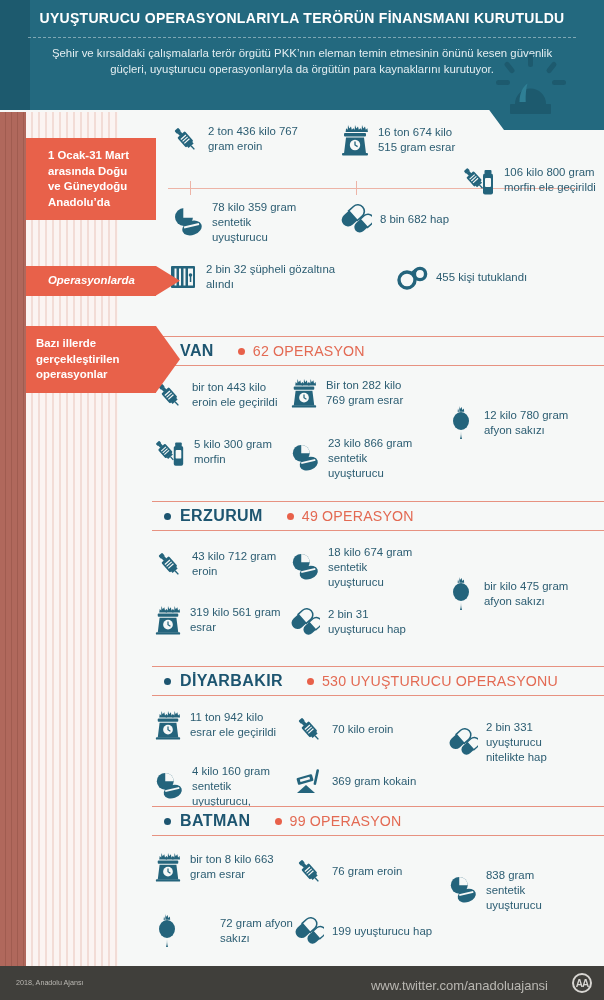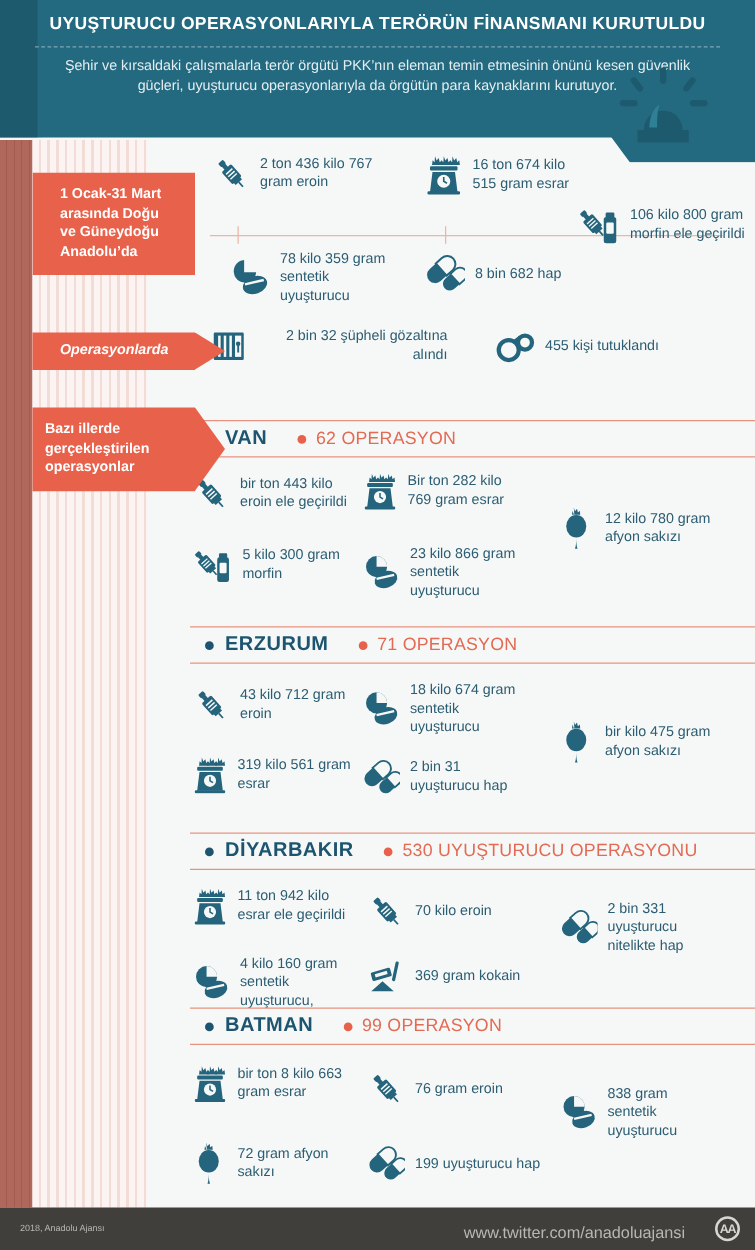--- a/index.html
+++ b/index.html
@@ -270,21 +270,21 @@
           </g>
           <rect x="21" y="9.5" width="10" height="21" rx="2"></rect>
           <rect x="22.5" y="6" width="7" height="4" rx="1"></rect>
           <rect x="23" y="14" width="6" height="9" rx="1" fill="#f6f8f7"></rect>
         </g>
           </svg>
       </span>
       <span class="tx">106 kilo 800 gram morfin ele geçirildi</span>
     </div>
 
-    <div class="stat" style="left:24px; top:80px; width:136px;">
+    <div class="stat" style="left:12px; top:80px; width:136px;">
       <span class="ic">
         <svg width="32" height="30" viewBox="0 0 32 30">
             <g fill="#24647c">
           <circle cx="12" cy="10" r="9"></circle>
           <path d="M12 1v9h9a9 9 0 0 0-9-9z" fill="#f6f8f7"></path>
           <path d="M12 1v9h9a9 9 0 0 0-9-9z" fill="none" stroke="#f6f8f7" stroke-width="1.4"></path>
           <ellipse cx="20" cy="21" rx="10" ry="7" transform="rotate(-20 20 21)"></ellipse>
           <path d="M12 20.5l15-3.5" stroke="#f6f8f7" stroke-width="2" fill="none"></path>
         </g>
           </svg>
@@ -307,21 +307,21 @@
         </g>
           </svg>
       </span>
       <span class="tx">8 bin 682 hap</span>
     </div>
   </div>
 
   <div class="tab tab-2 tab-thin">Operasyonlarda</div>
 
   <div class="ops-row">
-    <div class="stat" style="position:relative; width:190px;text-align:right;">
+    <div class="stat" style="position:relative; width:190px;">
       <span class="ic">
         <svg width="30" height="30" viewBox="0 0 30 30">
             <g fill="#24647c">
           <rect x="3" y="4" width="24" height="22" rx="1"></rect>
           <rect x="6.5" y="6.5" width="2" height="17" fill="#f6f8f7"></rect>
           <rect x="11" y="6.5" width="2" height="17" fill="#f6f8f7"></rect>
           <rect x="15.5" y="6.5" width="2" height="17" fill="#f6f8f7"></rect>
           <rect x="20" y="6.5" width="5" height="17" fill="#f6f8f7"></rect>
           <circle cx="22.5" cy="13" r="1.8"></circle>
           <rect x="21.8" y="14" width="1.5" height="6"></rect>
@@ -440,21 +440,21 @@
     </div>
   </div>
 
   <div class="city-block" style="top:501px;">
     <div class="city-head">
       <div class="city-rule-top"></div>
       <div class="city-rule-bot"></div>
       <span class="bullet-dark"></span>
       <span class="city-name">ERZURUM</span>
       <span class="bullet-coral"></span>
-      <span class="city-ops">71 OPERASYON</span>
+      <span class="city-ops">49 OPERASYON</span>
     </div>
     <div class="city-body" style="height:128px;">
       <div class="stat" style="left:36px; top:18px; width:130px;">
         <span class="ic">
           <svg width="30" height="30" viewBox="0 0 30 30">
               <g fill="#24647c" transform="rotate(-42 15 15)">
             <rect x="12.5" y="2" width="5" height="4" rx="1"></rect>
                 <rect x="13.2" y="5.5" width="3.6" height="4"></rect>
                 <rect x="10" y="9" width="10" height="13" rx="1.2"></rect>
                 <rect x="11.6" y="21.5" width="6.8" height="2.6"></rect>
@@ -669,21 +669,21 @@
               <g fill="#24647c">
             <circle cx="12" cy="10" r="9"></circle>
                 <path d="M12 1v9h9a9 9 0 0 0-9-9z" fill="#f6f8f7"></path>
             <ellipse cx="20" cy="21" rx="10" ry="7" transform="rotate(-20 20 21)"></ellipse>
             <path d="M12 20.5l15-3.5" stroke="#f6f8f7" stroke-width="2" fill="none"></path>
           </g>
             </svg>
         </span>
         <span class="tx">838 gram sentetik uyuşturucu</span>
       </div>
-      <div class="stat" style="left:36px; top:78px; width:140px;">
+      <div class="stat" style="left:36px; top:78px; width:140px;gap:30px;">
         <span class="ic">
           <svg width="28" height="34" viewBox="0 0 28 34">
               <g fill="#24647c">
             <path d="M11 1l1 3 1.6-2 .7 3 1.5-1.4.4 3.2h-6.6l.4-3.2L11.6 8z" transform="translate(0,-1)"></path>
             <ellipse cx="13" cy="15" rx="8" ry="9"></ellipse>
                 <path d="M13 23c0 4 0 7-1 10h2c-1-3-1-6-1-10z"></path>
           </g>
             </svg>
         </span>
         <span class="tx">72 gram afyon sakızı</span>

